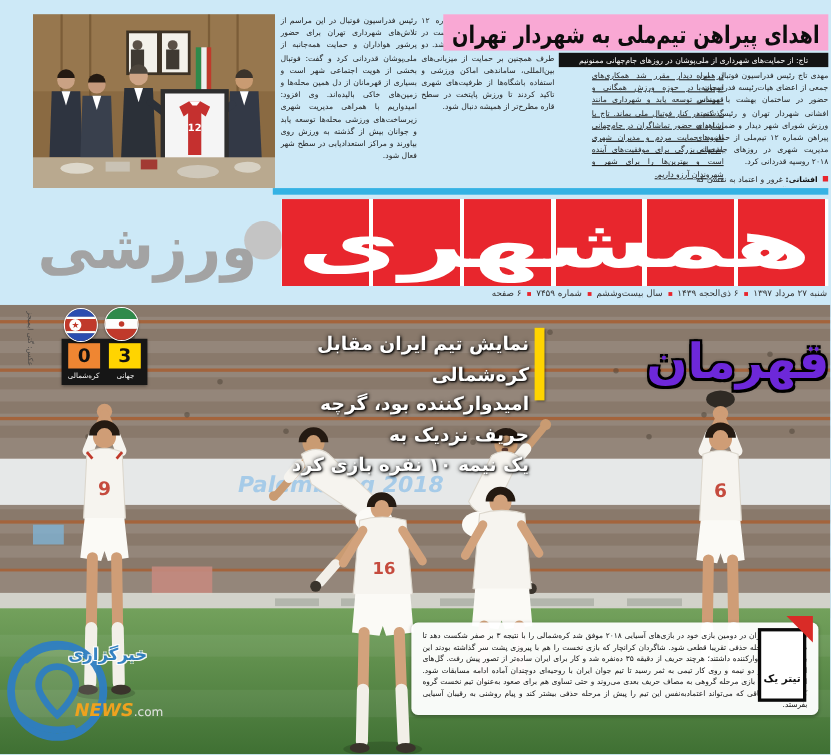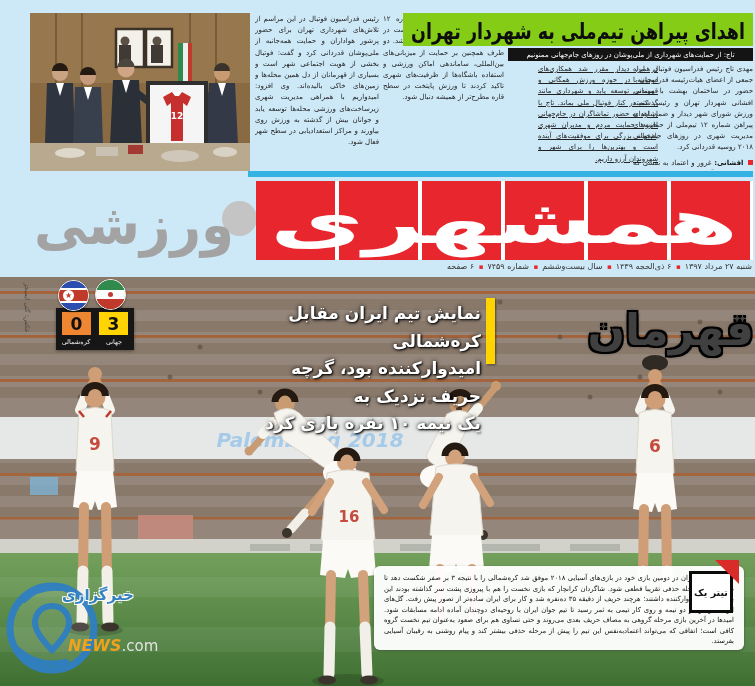--- a/index.html
+++ b/index.html
@@ -15,21 +15,21 @@
     direction:rtl;color:#222;overflow:hidden;z-index:1;
   }
   .news-col p{margin:0 0 4px 0;}
   .red-bullet{display:inline-block;width:5px;height:5px;background:#e8262d;margin-left:2px;}
   .lead-name{font-weight:bold;color:#111;}
   #col-a{left:255px;top:14px;width:124px;height:157px;}
   #col-b{left:383px;top:14px;width:121px;height:157px;}
   #col-c{left:538px;top:64px;width:120px;height:106px;text-decoration:underline;}
   #col-d{left:633px;top:64px;width:120px;height:106px;}
   #headline-box{
-    left:403px;top:13px;width:350px;height:33px;background:#84cc16;z-index:5;
+    left:403px;top:13px;width:350px;height:33px;background:#f9a8d4;z-index:5;
     display:flex;align-items:center;justify-content:center;
   }
   #kicker-bar{
     left:508px;top:48px;width:245px;height:13px;background:#141414;color:#fff;
     z-index:5;font-size:7px;display:flex;align-items:center;justify-content:center;
     direction:rtl;white-space:nowrap;overflow:hidden;
   }
   
   #blue-strip{left:248px;top:171px;width:505px;height:6px;background:#35b2e4;}
   #gray-circle{left:222px;top:201px;width:35px;height:35px;border-radius:50%;background:#c4c4c4;z-index:1;}
@@ -66,53 +66,53 @@
     left:23px;top:283px;height:135px;writing-mode:vertical-rl;font-size:6.5px;
     color:#3d3d3d;letter-spacing:1px;opacity:.85;z-index:6;
   }
   
   #main-headline{
     left:498px;top:292px;width:256px;height:74px;direction:rtl;display:flex;
     align-items:center;gap:10px;font-size:44px;font-weight:bold;z-index:6;white-space:nowrap;
     text-shadow:2px 2px 0 #000,-2px 2px 0 #000,2px -2px 0 #000,-2px -2px 0 #000,0 0 4px #000;
   }
   #main-headline .w1{color:#ffffff;}
-  #main-headline .w2{color:#404040;}
+  #main-headline .w2{color:#6d28d9;}
   #yellow-bar{left:486px;top:298px;width:9px;height:66px;background:#ffd400;
               box-shadow:1px 1px 2px rgba(0,0,0,.5);z-index:6;}
   #subhead{
     left:243px;top:300px;width:238px;direction:rtl;text-align:right;color:#fff;
     font-size:17px;font-weight:bold;line-height:1.62;z-index:6;
     text-shadow:1px 1px 2px #000,0 0 4px rgba(0,0,0,.85);
   }
   
   #story-box{
     left:374px;top:566px;width:370px;height:84px;background:rgba(255,255,255,.96);
     border-radius:6px;padding:7px 10px;box-sizing:border-box;z-index:7;
     font-size:6.8px;line-height:1.55;text-align:justify;direction:rtl;color:#111;
     overflow:hidden;box-shadow:0 1px 3px rgba(0,0,0,.3);
   }
   #corner-icon{left:689px;top:560px;width:50px;height:52px;z-index:8;}
   #corner-icon .sq{
     position:absolute;left:0px;top:11px;width:38px;height:36px;background:#fff;
     border:3px solid #0a0a0a;display:flex;align-items:center;justify-content:center;
-    font-size:9.5px;font-weight:bold;color:#111;padding-top:0;box-sizing:content-box;
+    font-size:9.5px;font-weight:bold;color:#111;padding-top:25px;box-sizing:content-box;
   }
   #corner-icon .fold{
     position:absolute;right:0;top:0;width:0;height:0;
     border-top:24px solid #d92b27;border-left:24px solid transparent;
   }
   
   #watermark{left:6px;top:566px;width:165px;height:118px;z-index:9;opacity:.95;}
   #wm-agency{position:absolute;left:56px;top:20px;font-size:15px;font-weight:bold;color:#2f7fc3;
      direction:rtl;text-shadow:1px 1px 0 #fff,-1px 1px 0 #fff,1px -1px 0 #fff,-1px -1px 0 #fff;}
   #wm-brand{position:absolute;left:50px;top:43px;background:#2f7fc3;color:#fff;font-size:15px;
      font-weight:bold;padding:2px 8px;border-radius:3px;letter-spacing:.5px;}
   #wm-news{position:absolute;left:62px;top:70px;font-size:16px;font-weight:bold;font-style:italic;color:#f7a41d;}
-  #wm-news .tld{font-size:15px;font-style:normal;color:#e9e9e9;font-weight:normal;}
+  #wm-news .tld{font-size:11px;font-style:normal;color:#e9e9e9;font-weight:normal;}
 </style>
 </head>
 <body>
 
 <svg class="abs" style="left:30px;top:13px;" width="220" height="158" viewBox="0 0 220 158">
   <rect x="0" y="0" width="220" height="158" fill="#8a6a42"></rect>
   <rect x="0" y="0" width="220" height="70" fill="#97774e"></rect>
   <g stroke="#6f5330" stroke-width="2" opacity=".7">
     <line x1="26" y1="0" x2="26" y2="130"></line>
       <line x1="52" y1="0" x2="52" y2="130"></line>

